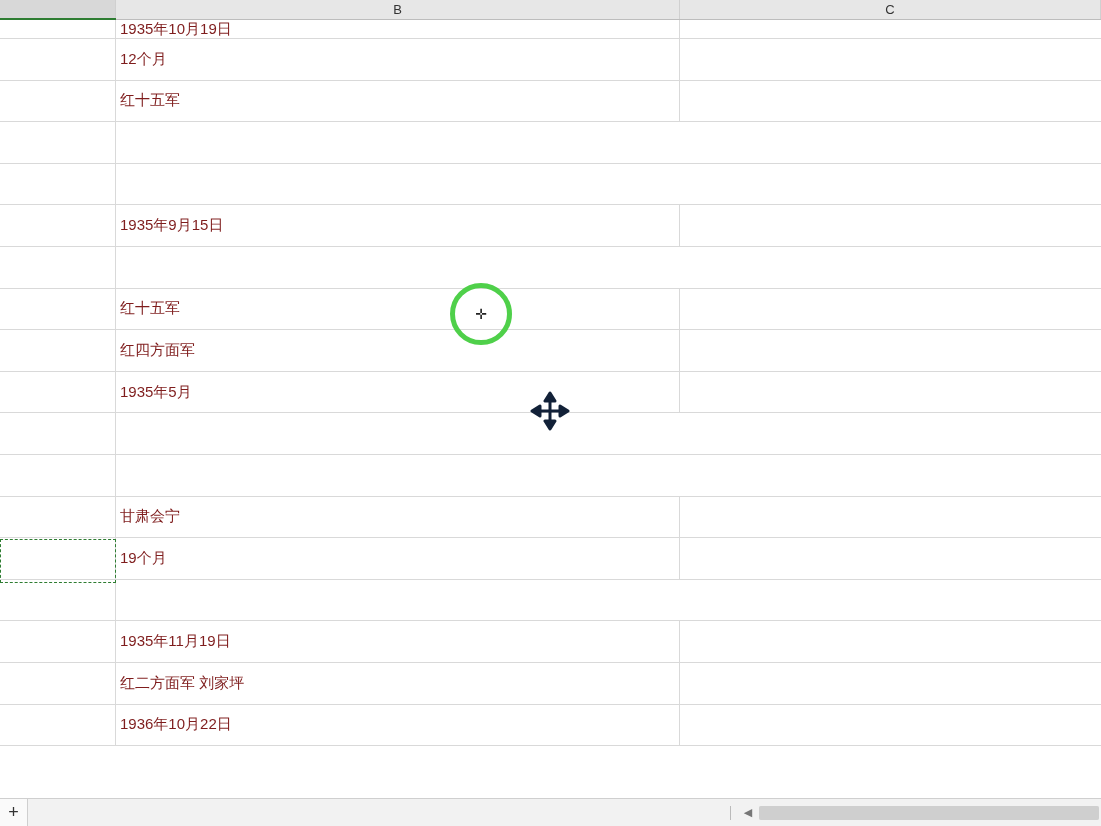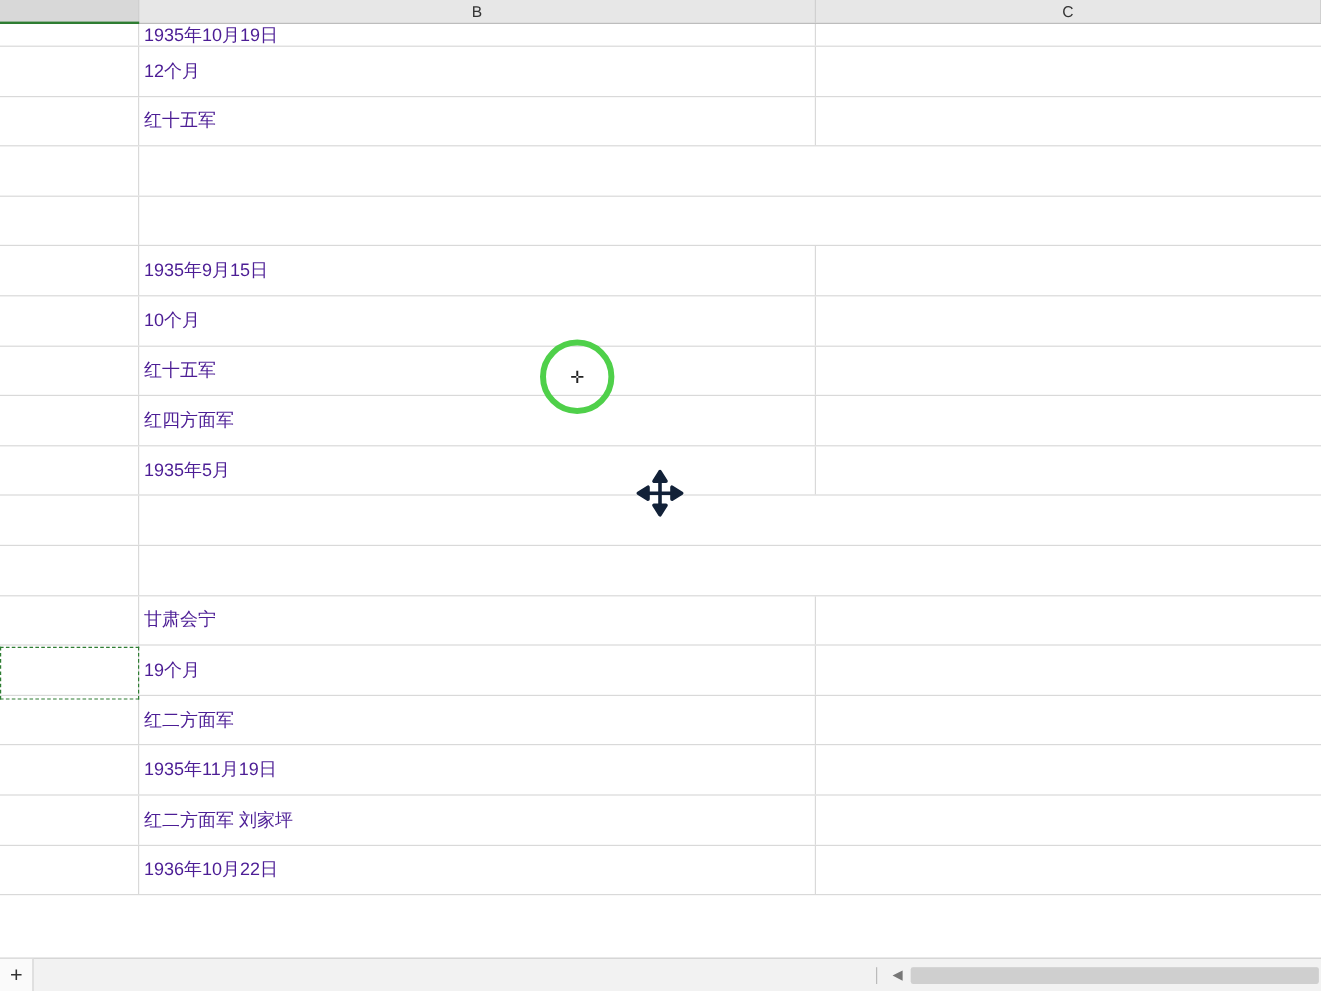--- a/index.html
+++ b/index.html
@@ -65,21 +65,21 @@
   }
   .row.first {
     height: 19px;
   }
   .cell {
     height: 100%;
     border-right: 1px solid #d9d9d9;
     display: flex;
     align-items: center;
     padding: 0 4px;
-    color: #4c1d95;
+    color: #7f1d1d;
     font-size: 15px;
     white-space: nowrap;
     overflow: hidden;
   }
   .row.first .cell { font-size: 15px; }
   .cell.colA { width: 116px; }
   .cell.colB { width: 564px; }
   .cell.colC { flex: 1; border-right: none; }
 
   
@@ -216,23 +216,20 @@
   </div>
   <div class="row">
     <div class="cell colA"></div>
     <div class="cell colB">
         <span>1935年9月15日</span>
       </div>
     <div class="cell colC"></div>
   </div>
   <div class="row">
     <div class="cell colA"></div>
-    <div class="cell colB">
-        <span>10个月</span>
-      </div>
     <div class="cell colC"></div>
   </div>
   <div class="row">
     <div class="cell colA"></div>
     <div class="cell colB">
         <span>红十五军</span>
       </div>
     <div class="cell colC"></div>
   </div>
   <div class="row">
@@ -266,23 +263,20 @@
   </div>
   <div class="row">
     <div class="cell colA"></div>
     <div class="cell colB">
         <span>19个月</span>
       </div>
     <div class="cell colC"></div>
   </div>
   <div class="row">
     <div class="cell colA"></div>
-    <div class="cell colB">
-        <span>红二方面军</span>
-      </div>
     <div class="cell colC"></div>
   </div>
   <div class="row">
     <div class="cell colA"></div>
     <div class="cell colB">
         <span>1935年11月19日</span>
       </div>
     <div class="cell colC"></div>
   </div>
   <div class="row">

